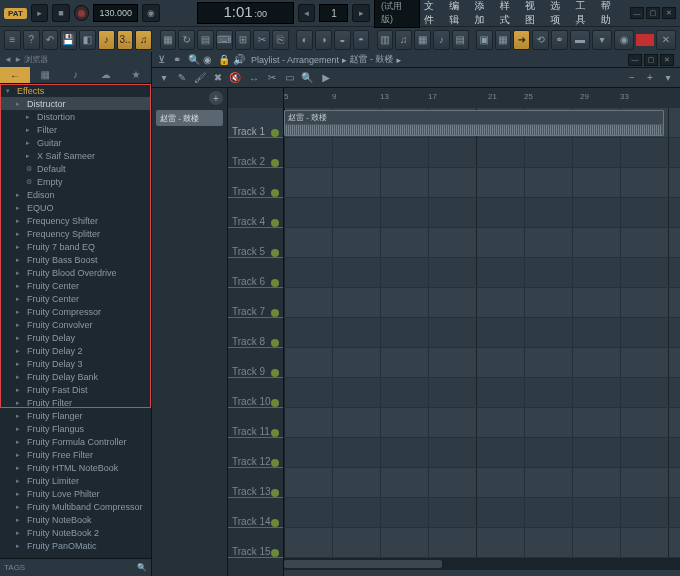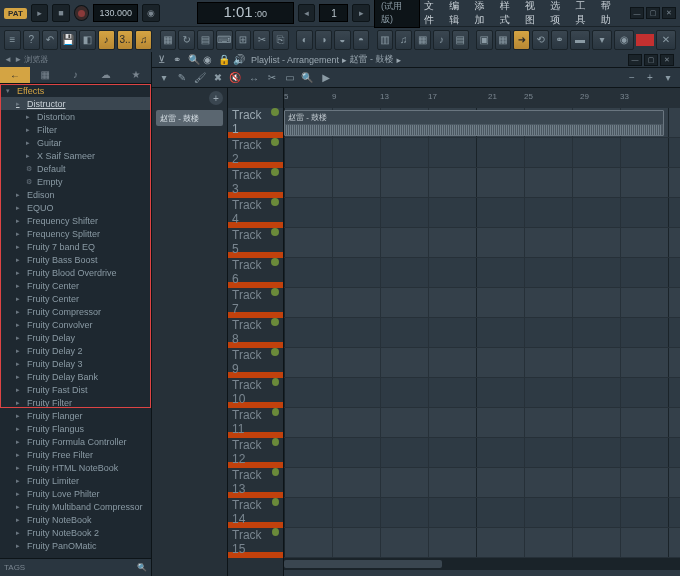--- a/index.html
+++ b/index.html
@@ -34,21 +34,21 @@
 .browser-tabs { height:18px; background:#2a3640; display:flex; align-items:center; border-bottom:1px solid #0d1418; }
 .browser-tab { flex:1; height:16px; display:flex; align-items:center; justify-content:center; cursor:pointer; font-size:10px; color:#7a8690; }
 .browser-tab.active { background:#d4a443; color:#2a2a2a; }
 .browser-tree { flex:1; overflow-y:auto; overflow-x:hidden; position:relative; }
 .browser-tree::-webkit-scrollbar { width:8px; }
 .browser-tree::-webkit-scrollbar-track { background:#1a2329; }
 .browser-tree::-webkit-scrollbar-thumb { background:#3a4650; }
 .highlight-box { position:absolute; top:0; left:0; right:0; height:324px; border:1px solid #d44; pointer-events:none; z-index:5; }
 .tree-item { height:13px; display:flex; align-items:center; gap:3px; padding-left:6px; cursor:pointer; color:#8a9aa4; font-size:9px; white-space:nowrap; }
 .tree-item.folder { color:#d4a443; }
-.tree-item.sel { background:#3a4650; color:#c8d0d6;text-decoration:underline; }
+.tree-item.sel { background:#3a4650; color:#c8d0d6; }
 .tree-item .tri { font-size:7px; width:8px; color:#6a7680; }
 .tree-item.indent1 { padding-left:16px; }
 .tree-item.indent2 { padding-left:26px; }
 .browser-footer { height:18px; background:#2a3640; display:flex; align-items:center; padding:0 4px; font-size:8px; color:#7a8690; border-top:1px solid #0d1418; gap:4px; }
 
 .playlist-wrap { flex:1; display:flex; flex-direction:column; }
 .pl-title { height:16px; background:#2a3640; display:flex; align-items:center; padding:0 6px; gap:6px; font-size:9px; color:#9aa7b0; border-bottom:1px solid #0d1418; }
 .pl-title .icons { display:flex; gap:3px; }
 .pl-title .icons span { width:12px; cursor:pointer; font-size:10px; }
 .pl-title-text { display:flex; align-items:center; gap:3px; }
@@ -59,21 +59,21 @@
 
 .pl-body { flex:1; display:flex; }
 .pl-patterns { width:76px; background:#263038; border-right:1px solid #0d1418; }
 .pl-pattern-header { height:20px; display:flex; align-items:center; justify-content:flex-end; padding:0 4px; }
 .pl-pattern-add { width:14px; height:14px; border-radius:50%; background:#3a4650; cursor:pointer; display:flex; align-items:center; justify-content:center; color:#9aa7b0; font-size:10px; }
 .pl-pattern-item { height:16px; margin:2px 4px; background:#5a6670; border-radius:2px; display:flex; align-items:center; padding:0 4px; font-size:8px; color:#d8e0e6; cursor:pointer; }
 
 .pl-tracks-area { flex:1; display:flex; position:relative; overflow:hidden; }
 .pl-track-headers { width:56px; background:#263038; border-right:1px solid #0d1418; }
 .pl-ruler-spacer { height:20px; background:#263038; }
-.pl-track-head { height:30px; border-bottom:6px solid #c2410c; display:flex; align-items:flex-start; justify-content:space-between; padding:0 4px; font-size:12px; color:#7a8690; cursor:pointer; }
+.pl-track-head { height:30px; border-bottom:1px solid #c2410c; display:flex; align-items:flex-end; justify-content:space-between; padding:0 4px; font-size:10px; color:#7a8690; cursor:pointer; }
 .pl-track-head.active { background:#2e3a44; color:#9aa7b0; }
 .pl-mute { width:8px; height:8px; border-radius:50%; background:#6a8a3a; cursor:pointer; }
 
 .pl-grid { flex:1; background:#2e3a44; position:relative; overflow:hidden; }
 .pl-ruler { height:20px; background:#263038; display:flex; position:relative; }
 .pl-ruler-mark { position:absolute; top:4px; font-size:8px; color:#7a8690; }
 .pl-grid-rows { position:relative; }
 .pl-grid-row { height:30px; border-bottom:1px solid #263038; position:relative; }
 .pl-grid-row.light { background:#34404a; }
 .pl-bar-line { position:absolute; top:0; bottom:0; width:1px; background:#263038; }

